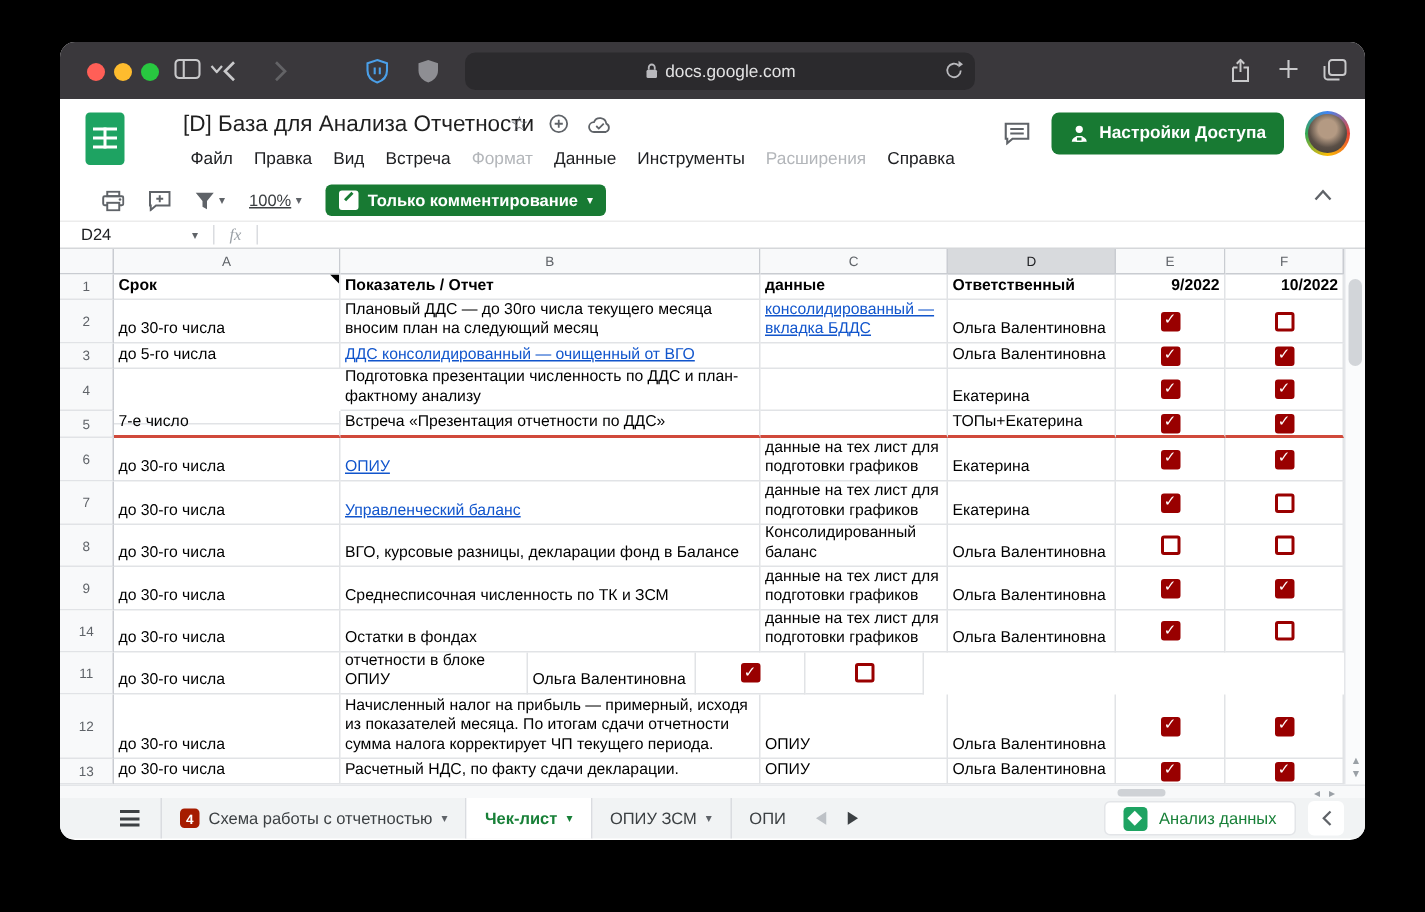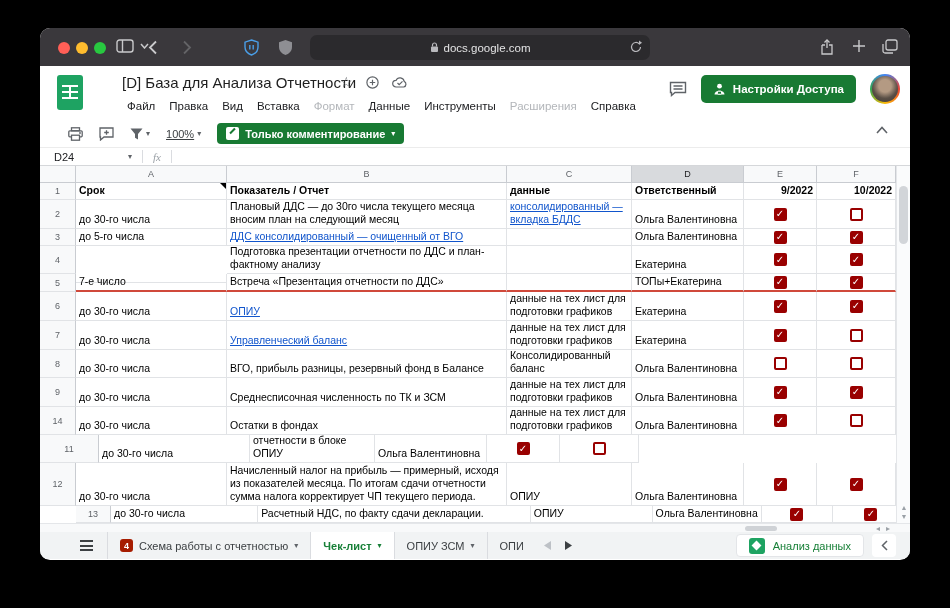--- a/index.html
+++ b/index.html
@@ -205,21 +205,21 @@
         <svg width="16" height="12" viewBox="0 0 16 12">
             <path d="M4 11 a3.3 3.3 0 0 1 0-6.6 a4.3 4.3 0 0 1 8.2 1 a3 3 0 0 1 -0.4 5.6 Z" fill="none" stroke="#5f6368" stroke-width="1.2"></path>
             <polyline points="5.5,7 7.2,8.7 10.5,5.4" fill="none" stroke="#5f6368" stroke-width="1.2"></polyline>
           </svg>
       </span>
     </div>
     <div class="menubar" id="menubar">
         <span class="menu-item">Файл</span>
         <span class="menu-item">Правка</span>
         <span class="menu-item">Вид</span>
-        <span class="menu-item">Вставка</span>
+        <span class="menu-item">Встреча</span>
         <span class="menu-item disabled">Формат</span>
         <span class="menu-item">Данные</span>
         <span class="menu-item">Инструменты</span>
         <span class="menu-item disabled">Расширения</span>
         <span class="menu-item">Справка</span>
       </div>
     <div class="hdr-right">
       <span>
         <svg width="18" height="16" viewBox="0 0 18 16">
             <path d="M1.5 1.5 H16.5 V11.5 H6 L2.5 14.5 V11.5 H1.5 Z" fill="none" stroke="#5f6368" stroke-width="1.4"></path>
@@ -356,21 +356,21 @@
           <div class="cell cb-cell" style="width: 79px;">
             <div class="cb on">✓</div>
           </div>
         </div>
         <div class="g-row" style="height: 28px;">
           <div class="rh" style="width: 36px;">4</div>
           <div class="cell" style="width: 151px; margin-top: 32px;">
             <span>1 день для анализа после получения отчета</span>
           </div>
           <div class="cell" style="width: 280px;">
-            <span>Подготовка презентации отчетности по ДДС и план-фактному анализу</span>
+            <span>Подготовка презентации численность по ДДС и план-фактному анализу</span>
           </div>
           <div class="cell" style="width: 125px;">
             <span></span>
           </div>
           <div class="cell" style="width: 112px;">
             <span>Екатерина</span>
           </div>
           <div class="cell cb-cell" style="width: 73px;">
             <div class="cb on">✓</div>
           </div>
@@ -440,21 +440,21 @@
           <div class="cell cb-cell" style="width: 79px;">
             <div class="cb"></div>
           </div>
         </div>
         <div class="g-row" style="height: 28px;">
           <div class="rh" style="width: 36px;">8</div>
           <div class="cell" style="width: 151px;">
             <span>до 30-го числа</span>
           </div>
           <div class="cell" style="width: 280px;">
-            <span>ВГО, прибыль разницы, резервный фонд в Балансе</span>
+            <span>ВГО, курсовые разницы, декларации фонд в Балансе</span>
           </div>
           <div class="cell" style="width: 125px;">
             <span>Консолидированный баланс</span>
           </div>
           <div class="cell" style="width: 112px;">
             <span>Ольга Валентиновна</span>
           </div>
           <div class="cell cb-cell" style="width: 73px;">
             <div class="cb"></div>
           </div>
@@ -498,21 +498,21 @@
             <span>Ольга Валентиновна</span>
           </div>
           <div class="cell cb-cell" style="width: 73px;">
             <div class="cb on">✓</div>
           </div>
           <div class="cell cb-cell" style="width: 79px;">
             <div class="cb"></div>
           </div>
         </div>
         <div class="g-row" style="height: 28px;">
-          <div class="rh" style="width: 59px;">11</div>
+          <div class="rh" style="width: 36px;">11</div>
           <div class="cell" style="width: 151px;">
             <span>до 30-го числа</span>
           </div>
           <div class="cell" style="width: 125px;">
             <span>слайд Презентации отчетности в блоке ОПИУ</span>
           </div>
           <div class="cell" style="width: 112px;">
             <span>Ольга Валентиновна</span>
           </div>
           <div class="cell cb-cell" style="width: 73px;">
@@ -536,21 +536,21 @@
           <div class="cell" style="width: 112px;">
             <span>Ольга Валентиновна</span>
           </div>
           <div class="cell cb-cell" style="width: 73px;">
             <div class="cb on">✓</div>
           </div>
           <div class="cell cb-cell" style="width: 79px;">
             <div class="cb on">✓</div>
           </div>
         </div>
-        <div class="g-row" style="height: 17px; margin-left: 36px;">
+        <div class="g-row" style="height: 17px;">
           <div class="rh" style="width: 36px;">13</div>
           <div class="cell" style="width: 151px;">
             <span>до 30-го числа</span>
           </div>
           <div class="cell" style="width: 280px; align-items: flex-end;">
             <span>Расчетный НДС, по факту сдачи декларации.</span>
           </div>
           <div class="cell" style="width: 125px;">
             <span>ОПИУ</span>
           </div>

